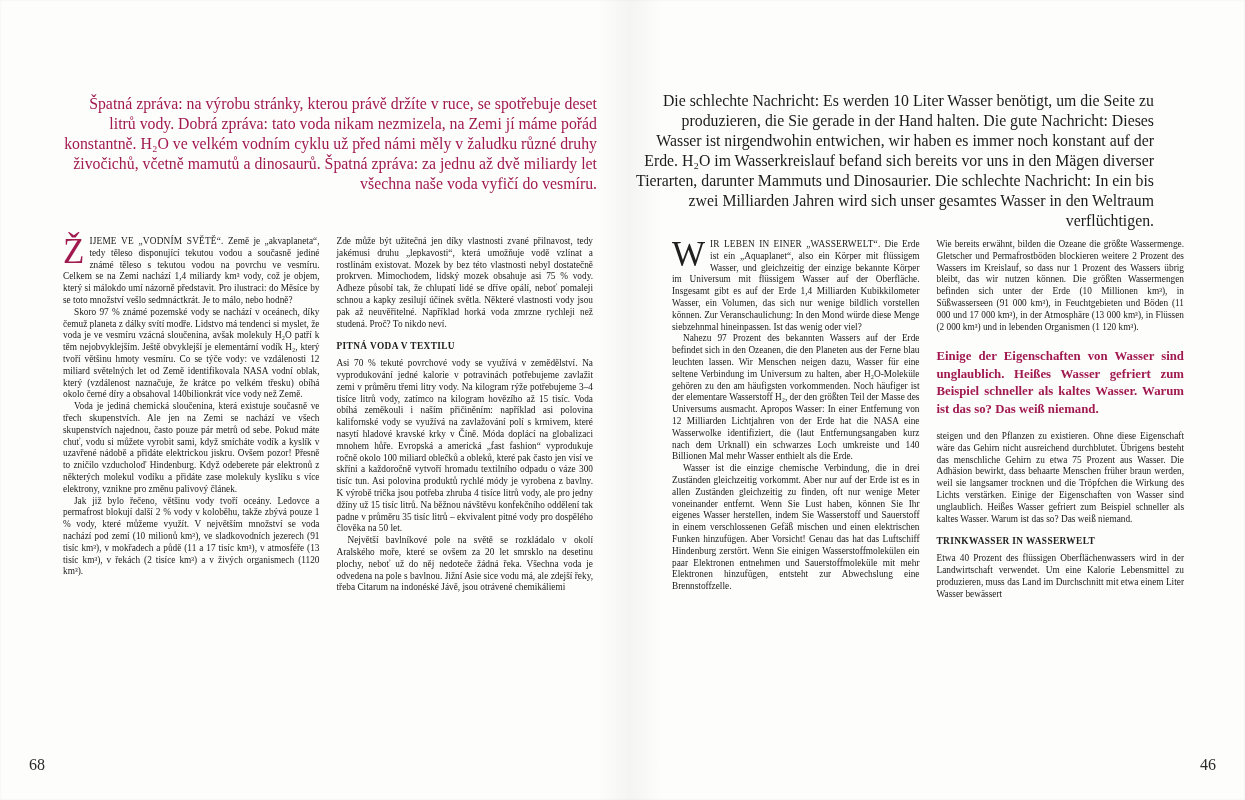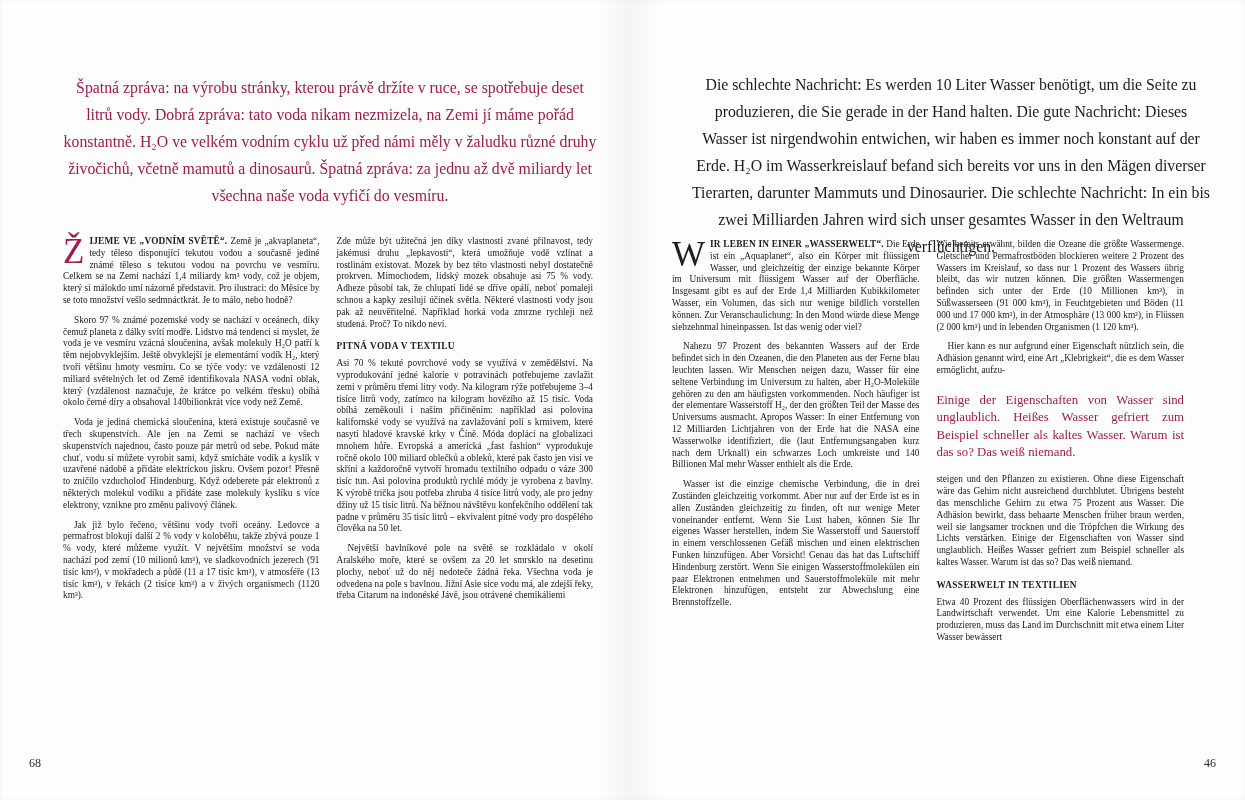--- a/index.html
+++ b/index.html
@@ -18,73 +18,75 @@
   }
   .gutter {
     position: absolute; left: 598px; top: 0; width: 64px; height: 100%;
     background: linear-gradient(to right, rgba(0,0,0,0) 0%, rgba(0,0,0,0.035) 50%, rgba(0,0,0,0) 100%);
     pointer-events: none;
   }
   
   .intro {
     position: absolute;
     font-size: 15.8px;
-    line-height: 27px;
-    text-align: center;
+    line-height: 20px;
+    text-align: right;
+    margin-top: 20px;
   }
   .intro-left { left: 63px; top: 74px; width: 534px; color: #a01a50; }
-  .intro-right { left: 692px; top: 71px; width: 518px; color: #1c1c1c; }
+  .intro-right { left: 636px; top: 71px; width: 518px; color: #1c1c1c; }
 
   
   .cols {
     position: absolute;
     display: flex;
   }
   .cols-left  { left: 63px;  top: 236px; width: 530px; gap: 17px; }
   .cols-right { left: 672px; top: 239px; width: 512px; gap: 17px; }
   .col { flex: 1 1 0; min-width: 0; }
 
   .col p {
     margin: 0;
     font-size: 9.3px;
     line-height: 11.8px;
     text-align: justify;
     color: #202020;
   }
-  .col p.indent { text-indent: 11px; margin-top: 8px; }
+  .col p.indent { text-indent: 11px; }
 
   .lead { text-align: justify; }
   .dropcap {
     float: left;
     font-size: 35px;
     line-height: 30px;
     padding: 1px 5px 0 0;
   }
   .dropcap.accent { color: #a01a50; }
-  .lead-caps { letter-spacing: 0.2px; font-weight: bold; }
+  .lead-caps { letter-spacing: 0.2px; }
 
   .section-heading {
     margin: 11px 0 5px 0 !important;
     font-weight: bold;
     letter-spacing: 0.4px;
     text-align: right;
   }
 
   .pull-quote {
     margin: 15px 0 13px 0 !important;
     font-size: 12.8px !important;
     line-height: 17.4px !important;
     text-align: left;
     color: #a01a50 !important;
+    font-weight: bold;
   }
 
   .page-number {
     position: absolute;
     top: 756px;
-    font-size: 12px;
+    font-size: 16px;
     color: #2a2a2a;
   }
   .page-number-left  { left: 29px; }
   .page-number-right { right: 29px; }
 </style>
 </head>
 <body>
 
 <div class="spread">
 
@@ -117,24 +119,23 @@
     <div class="intro intro-right">Die schlechte Nachricht: Es werden 10 Liter Wasser benötigt, um die Seite zu produzieren, die Sie gerade in der Hand halten. Die gute Nachricht: Dieses Wasser ist nirgendwohin entwichen, wir haben es immer noch konstant auf der Erde. H₂O im Wasserkreislauf befand sich bereits vor uns in den Mägen diverser Tierarten, darunter Mammuts und Dinosaurier. Die schlechte Nachricht: In ein bis zwei Milliarden Jahren wird sich unser gesamtes Wasser in den Weltraum verflüchtigen.</div>
 
     <div class="cols cols-right">
       <div class="col">
         <p class="lead"><span class="dropcap">W</span><span class="lead-caps">IR LEBEN IN EINER „WASSERWELT“.</span><span> Die Erde ist ein „Aquaplanet“, also ein Körper mit flüssigem Wasser, und gleichzeitig der einzige bekannte Körper im Universum mit flüssigem Wasser auf der Oberfläche. Insgesamt gibt es auf der Erde 1,4 Milliarden Kubikkilometer Wasser, ein Volumen, das sich nur wenige bildlich vorstellen können. Zur Veranschaulichung: In den Mond würde diese Menge siebzehnmal hineinpassen. Ist das wenig oder viel?</span></p>
         <p class="indent">Nahezu 97 Prozent des bekannten Wassers auf der Erde befindet sich in den Ozeanen, die den Planeten aus der Ferne blau leuchten lassen. Wir Menschen neigen dazu, Wasser für eine seltene Verbindung im Universum zu halten, aber H₂O-Moleküle gehören zu den am häufigsten vorkommenden. Noch häufiger ist der elementare Wasserstoff H₂, der den größten Teil der Masse des Universums ausmacht. Apropos Wasser: In einer Entfernung von 12 Milliarden Lichtjahren von der Erde hat die NASA eine Wasserwolke identifiziert, die (laut Entfernungsangaben kurz nach dem Urknall) ein schwarzes Loch umkreiste und 140 Billionen Mal mehr Wasser enthielt als die Erde.</p>
         <p class="indent">Wasser ist die einzige chemische Verbindung, die in drei Zuständen gleichzeitig vorkommt. Aber nur auf der Erde ist es in allen Zuständen gleichzeitig zu finden, oft nur wenige Meter voneinander entfernt. Wenn Sie Lust haben, können Sie Ihr eigenes Wasser herstellen, indem Sie Wasserstoff und Sauerstoff in einem verschlossenen Gefäß mischen und einen elektrischen Funken hinzufügen. Aber Vorsicht! Genau das hat das Luftschiff Hindenburg zerstört. Wenn Sie einigen Wasserstoffmolekülen ein paar Elektronen entnehmen und Sauerstoffmoleküle mit mehr Elektronen hinzufügen, entsteht zur Abwechslung eine Brennstoffzelle.</p>
       </div>
       <div class="col">
         <p>Wie bereits erwähnt, bilden die Ozeane die größte Wassermenge. Gletscher und Permafrostböden blockieren weitere 2 Prozent des Wassers im Kreislauf, so dass nur 1 Prozent des Wassers übrig bleibt, das wir nutzen können. Die größten Wassermengen befinden sich unter der Erde (10 Millionen km³), in Süßwasserseen (91 000 km³), in Feuchtgebieten und Böden (11 000 und 17 000 km³), in der Atmosphäre (13 000 km³), in Flüssen (2 000 km³) und in lebenden Organismen (1 120 km³).</p>
-        <p class="indent">Hier kann es nur aufgrund einer Eigenschaft nützlich sein, die Adhäsion genannt wird, eine Art „Klebrigkeit“, die es dem Wasser ermöglicht, aufzu-</p>
         <p class="pull-quote">Einige der Eigenschaften von Wasser sind unglaublich. Heißes Wasser gefriert zum Beispiel schneller als kaltes Wasser. Warum ist das so? Das weiß niemand.</p>
         <p>steigen und den Pflanzen zu existieren. Ohne diese Eigenschaft wäre das Gehirn nicht ausreichend durchblutet. Übrigens besteht das menschliche Gehirn zu etwa 75 Prozent aus Wasser. Die Adhäsion bewirkt, dass behaarte Menschen früher braun werden, weil sie langsamer trocknen und die Tröpfchen die Wirkung des Lichts verstärken. Einige der Eigenschaften von Wasser sind unglaublich. Heißes Wasser gefriert zum Beispiel schneller als kaltes Wasser. Warum ist das so? Das weiß niemand.</p>
-        <p class="section-heading">WASSERWELT IN TEXTILIEN</p>
+        <p class="section-heading">TRINKWASSER IN WASSERWELT</p>
         <p>Etwa 40 Prozent des flüssigen Oberflächenwassers wird in der Landwirtschaft verwendet. Um eine Kalorie Lebensmittel zu produzieren, muss das Land im Durchschnitt mit etwa einem Liter Wasser bewässert</p>
       </div>
     </div>
 
     <div class="page-number page-number-right">46</div>
   </div>
 
 </div>
 
 </body></html>

